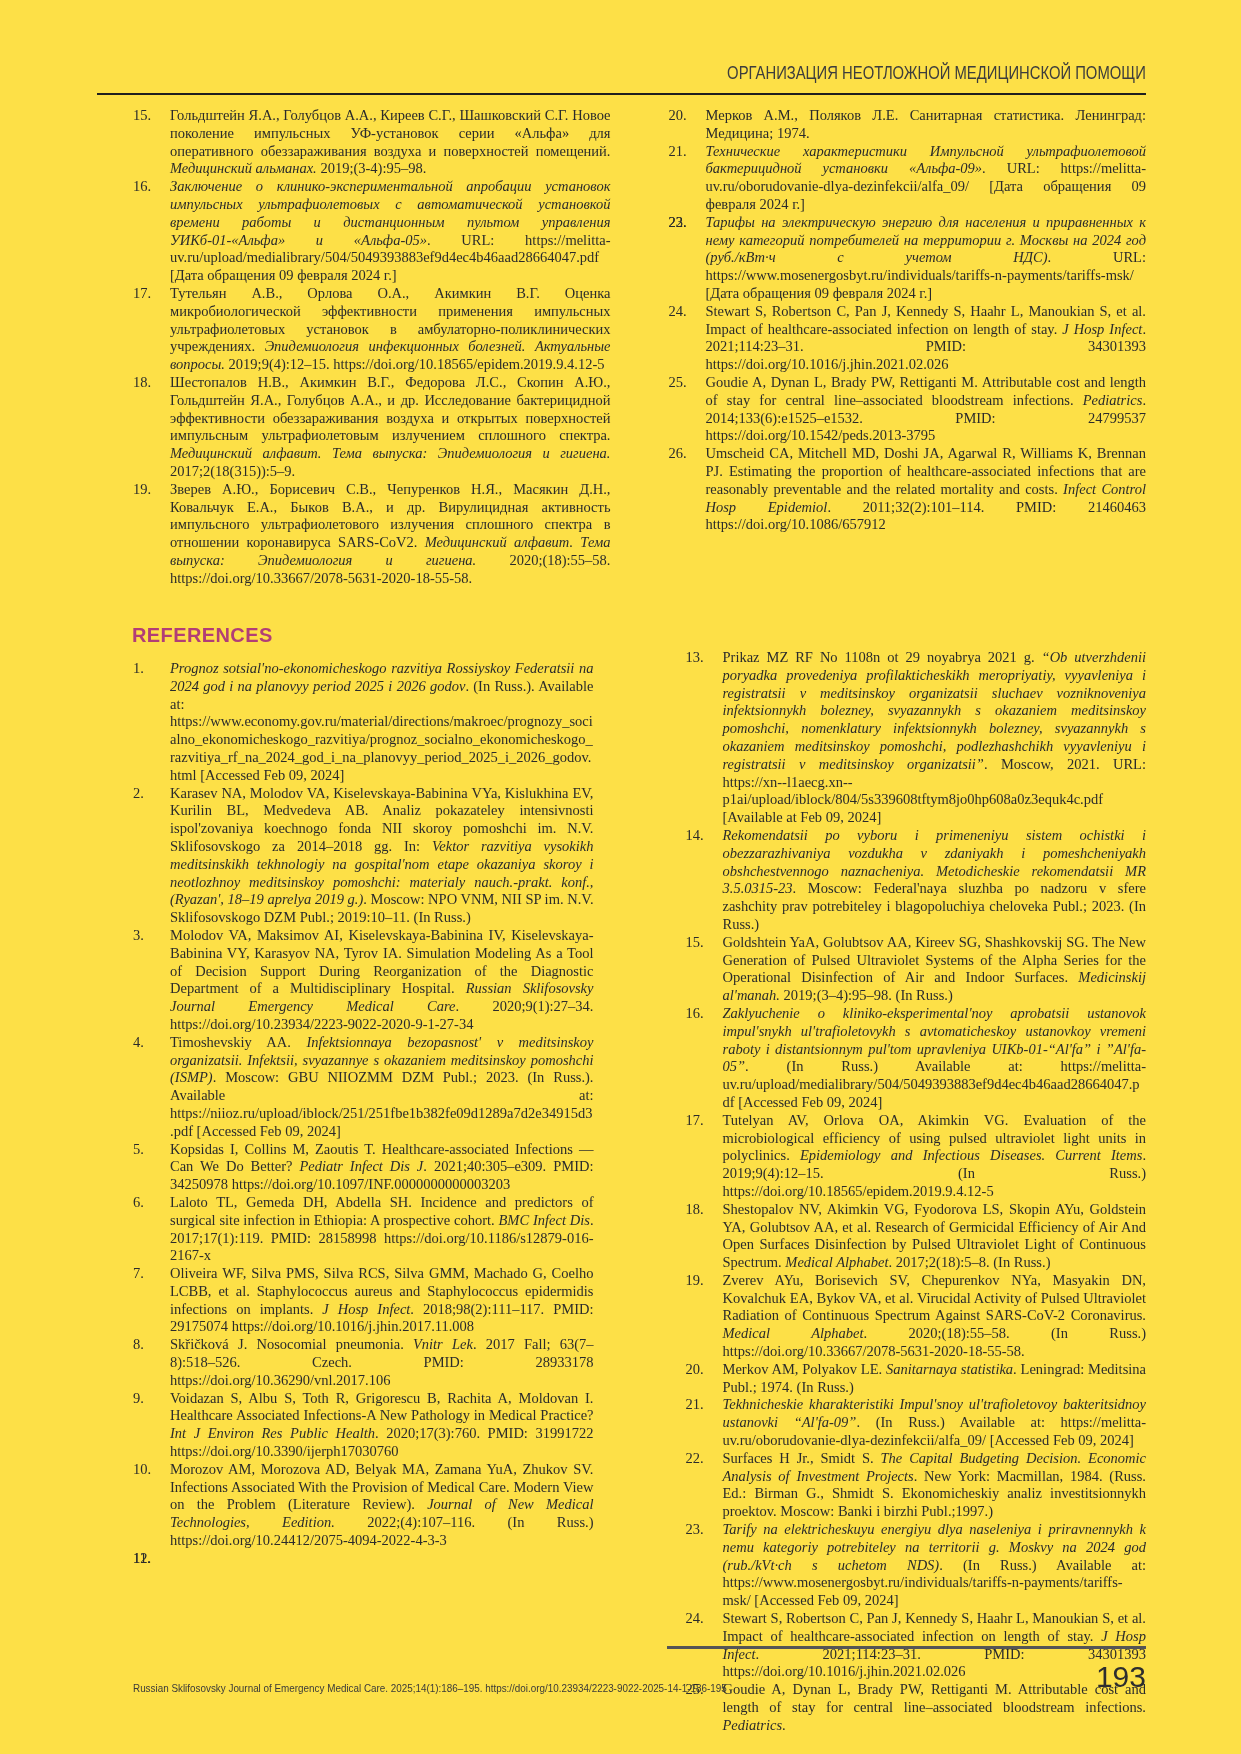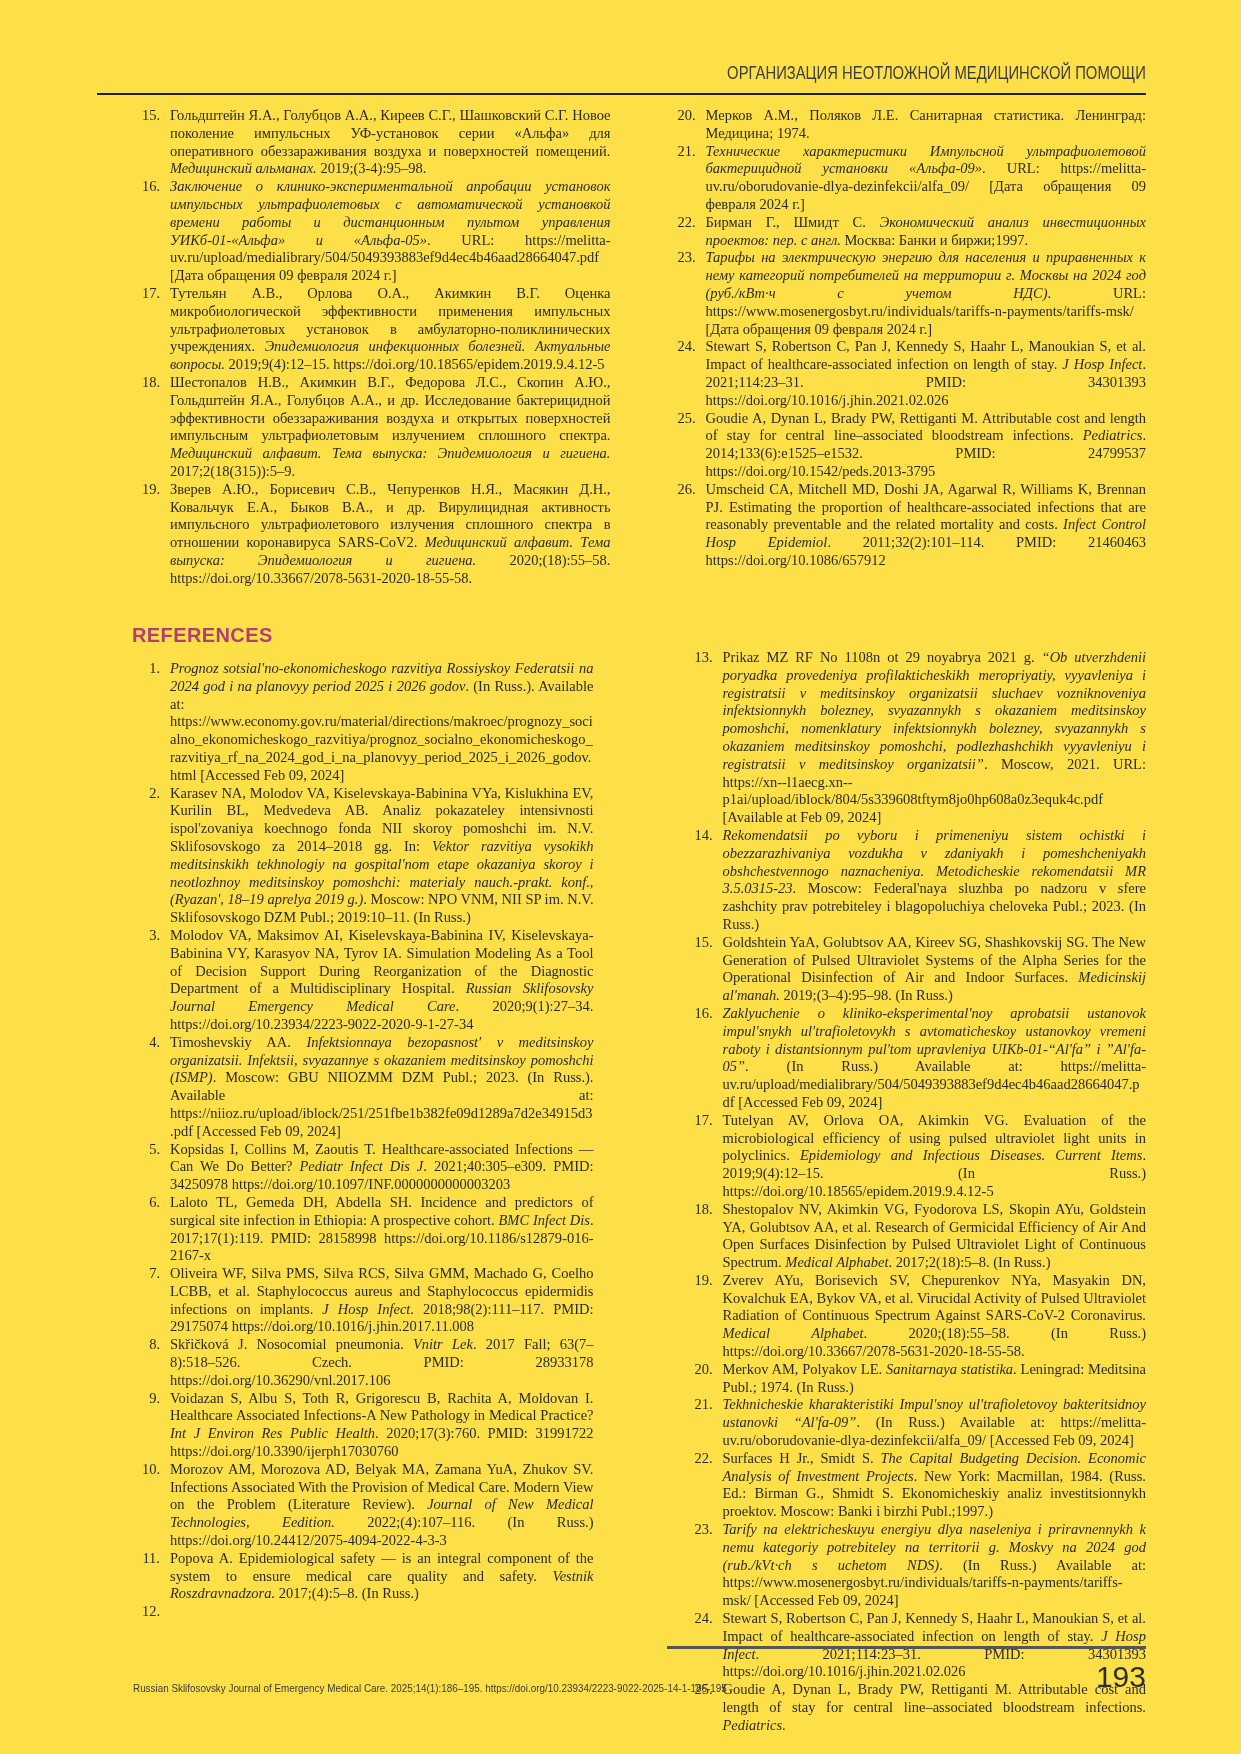--- a/index.html
+++ b/index.html
@@ -24,21 +24,21 @@
   .refs-heading {
     margin:0 0 13px -1px;
     font-family:"Liberation Sans","DejaVu Sans",sans-serif;
     font-size:20px; font-weight:700; letter-spacing:0.4px;
   }
 
   .ref {
     position:relative; padding-left:37px; text-align:justify;
     font-size:14.5px; line-height:17.8px; overflow-wrap:anywhere;
   }
-  .ref-num { position:absolute; left:0; top:0; width:27px; text-align:right; }
+  .ref-num { position:absolute; left:0; top:0; width:27px; text-align:left; }
   .it { font-style:italic; }
 
   .footer-rule { position:absolute; top:1646px; left:667px; right:95px; height:3px; background:#555555; }
   .journal-cite {
     position:absolute; top:1682px; left:133px;
     font-family:"Liberation Sans","DejaVu Sans",sans-serif;
     font-size:10.5px; color:#3a3a3a; white-space:nowrap;
     transform:scaleX(0.94); transform-origin:0 50%;
   }
   .page-number {
@@ -59,21 +59,21 @@
     <div class="col">
         <div class="ref"><span class="ref-num">15.</span><span><span>Гольдштейн Я.А., Голубцов А.А., Киреев С.Г., Шашковский С.Г. Новое поколение импульсных УФ-установок серии «Альфа» для оперативного обеззараживания воздуха и поверхностей помещений. </span><span class="it">Медицинский альманах.</span><span> 2019;(3-4):95–98.</span></span></div>
         <div class="ref"><span class="ref-num">16.</span><span><span class="it">Заключение о клинико-экспериментальной апробации установок импульсных ультрафиолетовых с автоматической установкой времени работы и дистанционным пультом управления УИКб-01-«Альфа» и «Альфа-05»</span><span>. URL: https://melitta-uv.ru/upload/medialibrary/504/5049393883ef9d4ec4b46aad28664047.pdf [Дата обращения 09 февраля 2024 г.]</span></span></div>
         <div class="ref"><span class="ref-num">17.</span><span><span>Тутельян А.В., Орлова О.А., Акимкин В.Г. Оценка микробиологической эффективности применения импульсных ультрафиолетовых установок в амбулаторно-поликлинических учреждениях. </span><span class="it">Эпидемиология инфекционных болезней. Актуальные вопросы.</span><span> 2019;9(4):12–15. https://doi.org/10.18565/epidem.2019.9.4.12-5</span></span></div>
         <div class="ref"><span class="ref-num">18.</span><span><span>Шестопалов Н.В., Акимкин В.Г., Федорова Л.С., Скопин А.Ю., Гольдштейн Я.А., Голубцов А.А., и др. Исследование бактерицидной эффективности обеззараживания воздуха и открытых поверхностей импульсным ультрафиолетовым излучением сплошного спектра. </span><span class="it">Медицинский алфавит. Тема выпуска: Эпидемиология и гигиена.</span><span> 2017;2(18(315)):5–9.</span></span></div>
         <div class="ref"><span class="ref-num">19.</span><span><span>Зверев А.Ю., Борисевич С.В., Чепуренков Н.Я., Масякин Д.Н., Ковальчук Е.А., Быков В.А., и др. Вирулицидная активность импульсного ультрафиолетового излучения сплошного спектра в отношении коронавируса SARS-CoV2. </span><span class="it">Медицинский алфавит. Тема выпуска: Эпидемиология и гигиена.</span><span> 2020;(18):55–58. https://doi.org/10.33667/2078-5631-2020-18-55-58.</span></span></div>
       </div>
     <div class="col">
         <div class="ref"><span class="ref-num">20.</span><span><span>Мерков А.М., Поляков Л.Е. Санитарная статистика. Ленинград: Медицина; 1974.</span></span></div>
         <div class="ref"><span class="ref-num">21.</span><span><span class="it">Технические характеристики Импульсной ультрафиолетовой бактерицидной установки «Альфа-09»</span><span>. URL: https://melitta-uv.ru/oborudovanie-dlya-dezinfekcii/alfa_09/ [Дата обращения 09 февраля 2024 г.]</span></span></div>
-        <div class="ref"><span class="ref-num">22.</span><span><span>Бирман Г., Шмидт С. </span><span class="it">Экономический анализ инвестиционных проектов: пер. с англ.</span><span> Москва: Банки и биржи;1997.</span></span></div>
+        <div class="ref"><span class="ref-num">22.</span></div>
         <div class="ref"><span class="ref-num">23.</span><span><span class="it">Тарифы на электрическую энергию для населения и приравненных к нему категорий потребителей на территории г. Москвы на 2024 год (руб./кВт·ч с учетом НДС)</span><span>. URL: https://www.mosenergosbyt.ru/individuals/tariffs-n-payments/tariffs-msk/ [Дата обращения 09 февраля 2024 г.]</span></span></div>
         <div class="ref"><span class="ref-num">24.</span><span><span>Stewart S, Robertson C, Pan J, Kennedy S, Haahr L, Manoukian S, et al. Impact of healthcare-associated infection on length of stay. </span><span class="it">J Hosp Infect</span><span>. 2021;114:23–31. PMID: 34301393 https://doi.org/10.1016/j.jhin.2021.02.026</span></span></div>
         <div class="ref"><span class="ref-num">25.</span><span><span>Goudie A, Dynan L, Brady PW, Rettiganti M. Attributable cost and length of stay for central line–associated bloodstream infections. </span><span class="it">Pediatrics</span><span>. 2014;133(6):e1525–e1532. PMID: 24799537 https://doi.org/10.1542/peds.2013-3795</span></span></div>
         <div class="ref"><span class="ref-num">26.</span><span><span>Umscheid CA, Mitchell MD, Doshi JA, Agarwal R, Williams K, Brennan PJ. Estimating the proportion of healthcare-associated infections that are reasonably preventable and the related mortality and costs. </span><span class="it">Infect Control Hosp Epidemiol</span><span>. 2011;32(2):101–114. PMID: 21460463 https://doi.org/10.1086/657912</span></span></div>
       </div>
   </section>
 
   <section class="refs-en">
     <div class="col">
       <h2 class="refs-heading" style="color: rgb(178, 62, 118);">REFERENCES</h2>
@@ -81,21 +81,21 @@
           <div class="ref"><span class="ref-num">1.</span><span><span class="it">Prognoz sotsial'no-ekonomicheskogo razvitiya Rossiyskoy Federatsii na 2024 god i na planovyy period 2025 i 2026 godov</span><span>. (In Russ.). Available at: https://www.economy.gov.ru/material/directions/makroec/prognozy_socialno_ekonomicheskogo_razvitiya/prognoz_socialno_ekonomicheskogo_razvitiya_rf_na_2024_god_i_na_planovyy_period_2025_i_2026_godov.html [Accessed Feb 09, 2024]</span></span></div>
           <div class="ref"><span class="ref-num">2.</span><span><span>Karasev NA, Molodov VA, Kiselevskaya-Babinina VYa, Kislukhina EV, Kurilin BL, Medvedeva AB. Analiz pokazateley intensivnosti ispol'zovaniya koechnogo fonda NII skoroy pomoshchi im. N.V. Sklifosovskogo za 2014–2018 gg. In: </span><span class="it">Vektor razvitiya vysokikh meditsinskikh tekhnologiy na gospital'nom etape okazaniya skoroy i neotlozhnoy meditsinskoy pomoshchi: materialy nauch.-prakt. konf., (Ryazan', 18–19 aprelya 2019 g.)</span><span>. Moscow: NPO VNM, NII SP im. N.V. Sklifosovskogo DZM Publ.; 2019:10–11. (In Russ.)</span></span></div>
           <div class="ref"><span class="ref-num">3.</span><span><span>Molodov VA, Maksimov AI, Kiselevskaya-Babinina IV, Kiselevskaya-Babinina VY, Karasyov NA, Tyrov IA. Simulation Modeling As a Tool of Decision Support During Reorganization of the Diagnostic Department of a Multidisciplinary Hospital. </span><span class="it">Russian Sklifosovsky Journal Emergency Medical Care</span><span>. 2020;9(1):27–34. https://doi.org/10.23934/2223-9022-2020-9-1-27-34</span></span></div>
           <div class="ref"><span class="ref-num">4.</span><span><span>Timoshevskiy AA. </span><span class="it">Infektsionnaya bezopasnost' v meditsinskoy organizatsii. Infektsii, svyazannye s okazaniem meditsinskoy pomoshchi (ISMP)</span><span>. Moscow: GBU NIIOZMM DZM Publ.; 2023. (In Russ.). Available at: https://niioz.ru/upload/iblock/251/251fbe1b382fe09d1289a7d2e34915d3.pdf [Accessed Feb 09, 2024]</span></span></div>
           <div class="ref"><span class="ref-num">5.</span><span><span>Kopsidas I, Collins M, Zaoutis T. Healthcare-associated Infections — Can We Do Better? </span><span class="it">Pediatr Infect Dis J</span><span>. 2021;40:305–e309. PMID: 34250978 https://doi.org/10.1097/INF.0000000000003203</span></span></div>
           <div class="ref"><span class="ref-num">6.</span><span><span>Laloto TL, Gemeda DH, Abdella SH. Incidence and predictors of surgical site infection in Ethiopia: A prospective cohort. </span><span class="it">BMC Infect Dis</span><span>. 2017;17(1):119. PMID: 28158998 https://doi.org/10.1186/s12879-016-2167-x</span></span></div>
           <div class="ref"><span class="ref-num">7.</span><span><span>Oliveira WF, Silva PMS, Silva RCS, Silva GMM, Machado G, Coelho LCBB, et al. Staphylococcus aureus and Staphylococcus epidermidis infections on implants. </span><span class="it">J Hosp Infect</span><span>. 2018;98(2):111–117. PMID: 29175074 https://doi.org/10.1016/j.jhin.2017.11.008</span></span></div>
           <div class="ref"><span class="ref-num">8.</span><span><span>Skřičková J. Nosocomial pneumonia. </span><span class="it">Vnitr Lek</span><span>. 2017 Fall; 63(7–8):518–526. Czech. PMID: 28933178 https://doi.org/10.36290/vnl.2017.106</span></span></div>
           <div class="ref"><span class="ref-num">9.</span><span><span>Voidazan S, Albu S, Toth R, Grigorescu B, Rachita A, Moldovan I. Healthcare Associated Infections-A New Pathology in Medical Practice? </span><span class="it">Int J Environ Res Public Health</span><span>. 2020;17(3):760. PMID: 31991722 https://doi.org/10.3390/ijerph17030760</span></span></div>
           <div class="ref"><span class="ref-num">10.</span><span><span>Morozov AM, Morozova AD, Belyak MA, Zamana YuA, Zhukov SV. Infections Associated With the Provision of Medical Care. Modern View on the Problem (Literature Review). </span><span class="it">Journal of New Medical Technologies, Eedition.</span><span> 2022;(4):107–116. (In Russ.) https://doi.org/10.24412/2075-4094-2022-4-3-3</span></span></div>
-          <div class="ref"><span class="ref-num">11.</span><span><span>Popova A. Epidemiological safety — is an integral component of the system to ensure medical care quality and safety. </span><span class="it">Vestnik Roszdravnadzora.</span><span> 2017;(4):5–8. (In Russ.)</span></span></div>
+          <div class="ref"><span class="ref-num">11.</span></div>
           <div class="ref"><span class="ref-num">12.</span></div>
         </div>
     </div>
     <div class="col col-offset">
         <div class="ref"><span class="ref-num">13.</span><span><span>Prikaz MZ RF No 1108n ot 29 noyabrya 2021 g. </span><span class="it">“Ob utverzhdenii poryadka provedeniya profilakticheskikh meropriyatiy, vyyavleniya i registratsii v meditsinskoy organizatsii sluchaev vozniknoveniya infektsionnykh bolezney, svyazannykh s okazaniem meditsinskoy pomoshchi, nomenklatury infektsionnykh bolezney, svyazannykh s okazaniem meditsinskoy pomoshchi, podlezhashchikh vyyavleniyu i registratsii v meditsinskoy organizatsii”</span><span>. Moscow, 2021. URL: https://xn--l1aecg.xn--p1ai/upload/iblock/804/5s339608tftym8jo0hp608a0z3equk4c.pdf [Available at Feb 09, 2024]</span></span></div>
         <div class="ref"><span class="ref-num">14.</span><span><span class="it">Rekomendatsii po vyboru i primeneniyu sistem ochistki i obezzarazhivaniya vozdukha v zdaniyakh i pomeshcheniyakh obshchestvennogo naznacheniya. Metodicheskie rekomendatsii MR 3.5.0315-23</span><span>. Moscow: Federal'naya sluzhba po nadzoru v sfere zashchity prav potrebiteley i blagopoluchiya cheloveka Publ.; 2023. (In Russ.)</span></span></div>
         <div class="ref"><span class="ref-num">15.</span><span><span>Goldshtein YaA, Golubtsov AA, Kireev SG, Shashkovskij SG. The New Generation of Pulsed Ultraviolet Systems of the Alpha Series for the Operational Disinfection of Air and Indoor Surfaces. </span><span class="it">Medicinskij al'manah.</span><span> 2019;(3–4):95–98. (In Russ.)</span></span></div>
         <div class="ref"><span class="ref-num">16.</span><span><span class="it">Zaklyuchenie o kliniko-eksperimental'noy aprobatsii ustanovok impul'snykh ul'trafioletovykh s avtomaticheskoy ustanovkoy vremeni raboty i distantsionnym pul'tom upravleniya UIKb-01-“Al'fa” i ”Al'fa-05”</span><span>. (In Russ.) Available at: https://melitta-uv.ru/upload/medialibrary/504/5049393883ef9d4ec4b46aad28664047.pdf [Accessed Feb 09, 2024]</span></span></div>
         <div class="ref"><span class="ref-num">17.</span><span><span>Tutelyan AV, Orlova OA, Akimkin VG. Evaluation of the microbiological efficiency of using pulsed ultraviolet light units in polyclinics. </span><span class="it">Epidemiology and Infectious Diseases. Current Items</span><span>. 2019;9(4):12–15. (In Russ.) https://doi.org/10.18565/epidem.2019.9.4.12-5</span></span></div>
         <div class="ref"><span class="ref-num">18.</span><span><span>Shestopalov NV, Akimkin VG, Fyodorova LS, Skopin AYu, Goldstein YA, Golubtsov AA, et al. Research of Germicidal Efficiency of Air And Open Surfaces Disinfection by Pulsed Ultraviolet Light of Continuous Spectrum. </span><span class="it">Medical Alphabet</span><span>. 2017;2(18):5–8. (In Russ.)</span></span></div>

